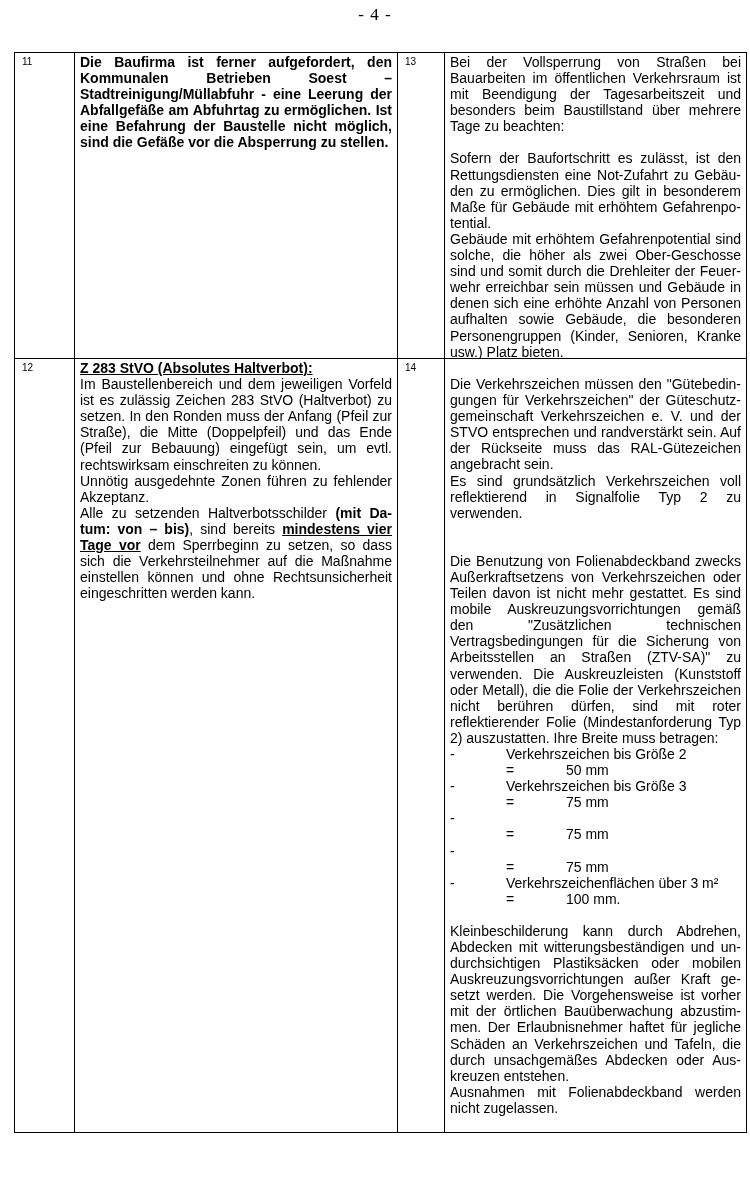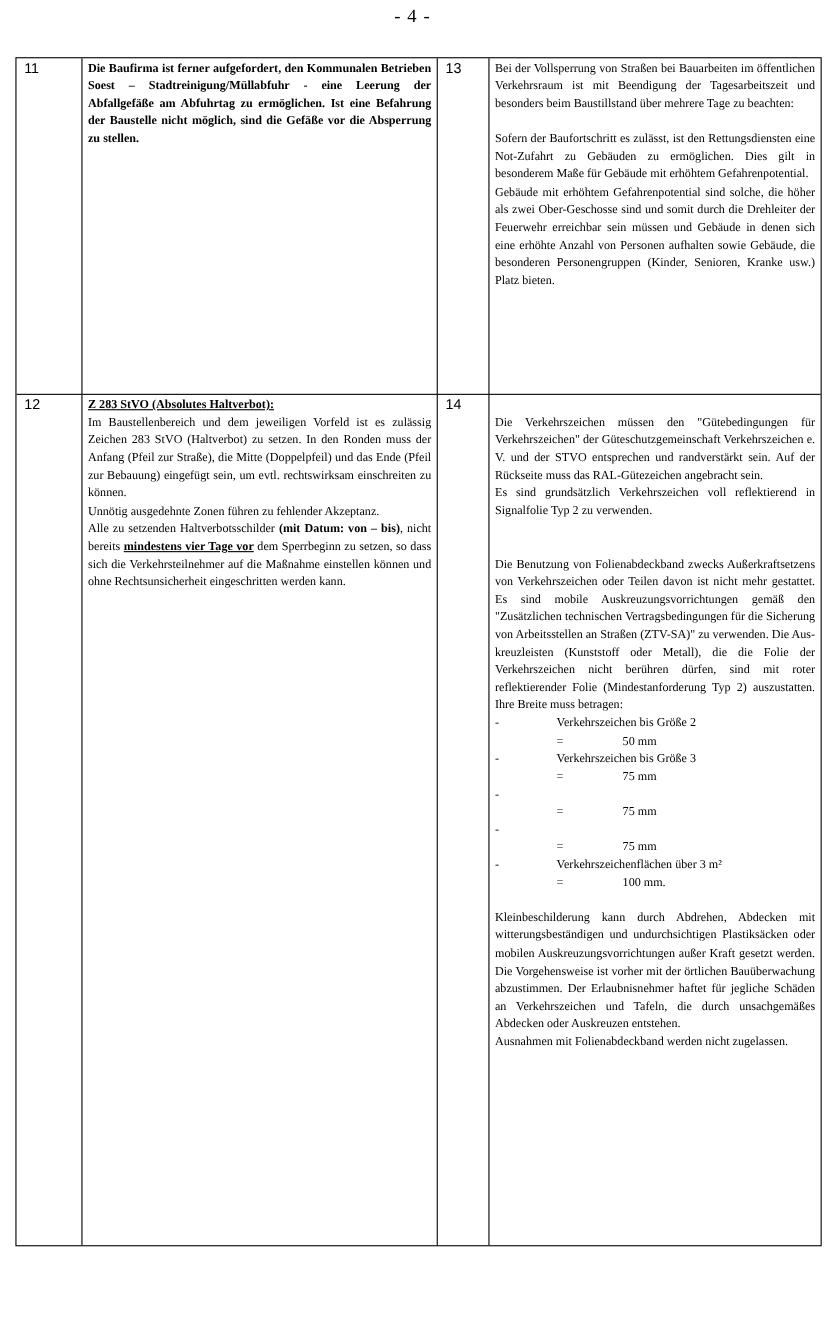--- a/index.html
+++ b/index.html
@@ -22,28 +22,27 @@
     grid-template-columns:60px 323px 47px 1fr;
     grid-template-rows:306px 1fr;
     border:1.5px solid #000;
     box-sizing:border-box;
   }
   .cell { box-sizing:border-box; overflow:hidden; }
   .c1,.c2,.c3 { border-right:1.5px solid #000; }
   .r1 { border-bottom:1.5px solid #000; }
   .num {
     padding:1px 14px 0 7px;
-    font-size:13px; line-height:16.1px;
+    font-size:10px; line-height:16.1px;
   }
   .text {
     padding:1px 5px 0 5px;
-    font-size:11px; line-height:16.1px;
+    font-size:14px; line-height:16.1px;
     text-align:justify;
     hyphens:manual;
-    font-family:Liberation Serif, serif;
   }
   p.para { margin:0; }
   .bold { font-weight:bold; }
   .bu { font-weight:bold; text-decoration:underline; }
   .spacer { height:16px; }
   .list-row { display:flex; text-align:left; }
   .dash-col { flex:0 0 56px; }
   .eq-col { flex:0 0 60px; }
   .label-col, .value-col { flex:1 1 auto; }
 </style>
@@ -70,21 +69,21 @@
       <p class="para">Sofern der Baufortschritt es zulässt, ist den Rettungsdiensten eine Not-Zufahrt zu Gebäu­den zu ermöglichen. Dies gilt in besonderem Maße für Gebäude mit erhöhtem Gefahrenpo­tential.</p>
       <p class="para">Gebäude mit erhöhtem Gefahrenpotential sind solche, die höher als zwei Ober-Geschosse sind und somit durch die Drehleiter der Feuer­wehr erreichbar sein müssen und Gebäude in denen sich eine erhöhte Anzahl von Personen aufhalten sowie Gebäude, die besonderen Personengruppen (Kinder, Senioren, Kranke usw.) Platz bieten.</p>
     </div>
 
     <div class="cell num c1">12</div>
 
     <div class="cell text c2">
       <p class="para"><span class="bu">Z 283 StVO (Absolutes Haltverbot):</span></p>
       <p class="para">Im Baustellenbereich und dem jeweiligen Vorfeld ist es zulässig Zeichen 283 StVO (Haltverbot) zu setzen. In den Ronden muss der Anfang (Pfeil zur Straße), die Mitte (Doppelpfeil) und das Ende (Pfeil zur Bebauung) eingefügt sein, um evtl. rechtswirksam einschreiten zu können.</p>
       <p class="para">Unnötig ausgedehnte Zonen führen zu fehlender Akzeptanz.</p>
-      <p class="para"><span>Alle zu setzenden Haltverbotsschilder </span><span class="bold">(mit Da­tum: von – bis)</span><span>, nicht bereits </span><span class="bu">mindestens vier Tage vor</span><span> dem Sperrbeginn zu setzen, so dass sich die Verkehrsteilnehmer auf die Maßnahme einstellen können und ohne Rechtsunsicherheit eingeschritten werden kann.</span></p>
+      <p class="para"><span>Alle zu setzenden Haltverbotsschilder </span><span class="bold">(mit Da­tum: von – bis)</span><span>, sind bereits </span><span class="bu">mindestens vier Tage vor</span><span> dem Sperrbeginn zu setzen, so dass sich die Verkehrsteilnehmer auf die Maßnahme einstellen können und ohne Rechtsunsicherheit eingeschritten werden kann.</span></p>
     </div>
 
     <div class="cell num c3">14</div>
 
     <div class="cell text c4">
       <div class="spacer"></div>
       <p class="para">Die Verkehrszeichen müssen den "Gütebedin­gungen für Verkehrszeichen" der Güteschutz­gemeinschaft Verkehrszeichen e. V. und der STVO entsprechen und randverstärkt sein. Auf der Rückseite muss das RAL-Gütezeichen angebracht sein.</p>
       <p class="para">Es sind grundsätzlich Verkehrszeichen voll reflektierend in Signalfolie Typ 2 zu verwenden.</p>
       <div class="spacer"></div>
       <div class="spacer"></div>

